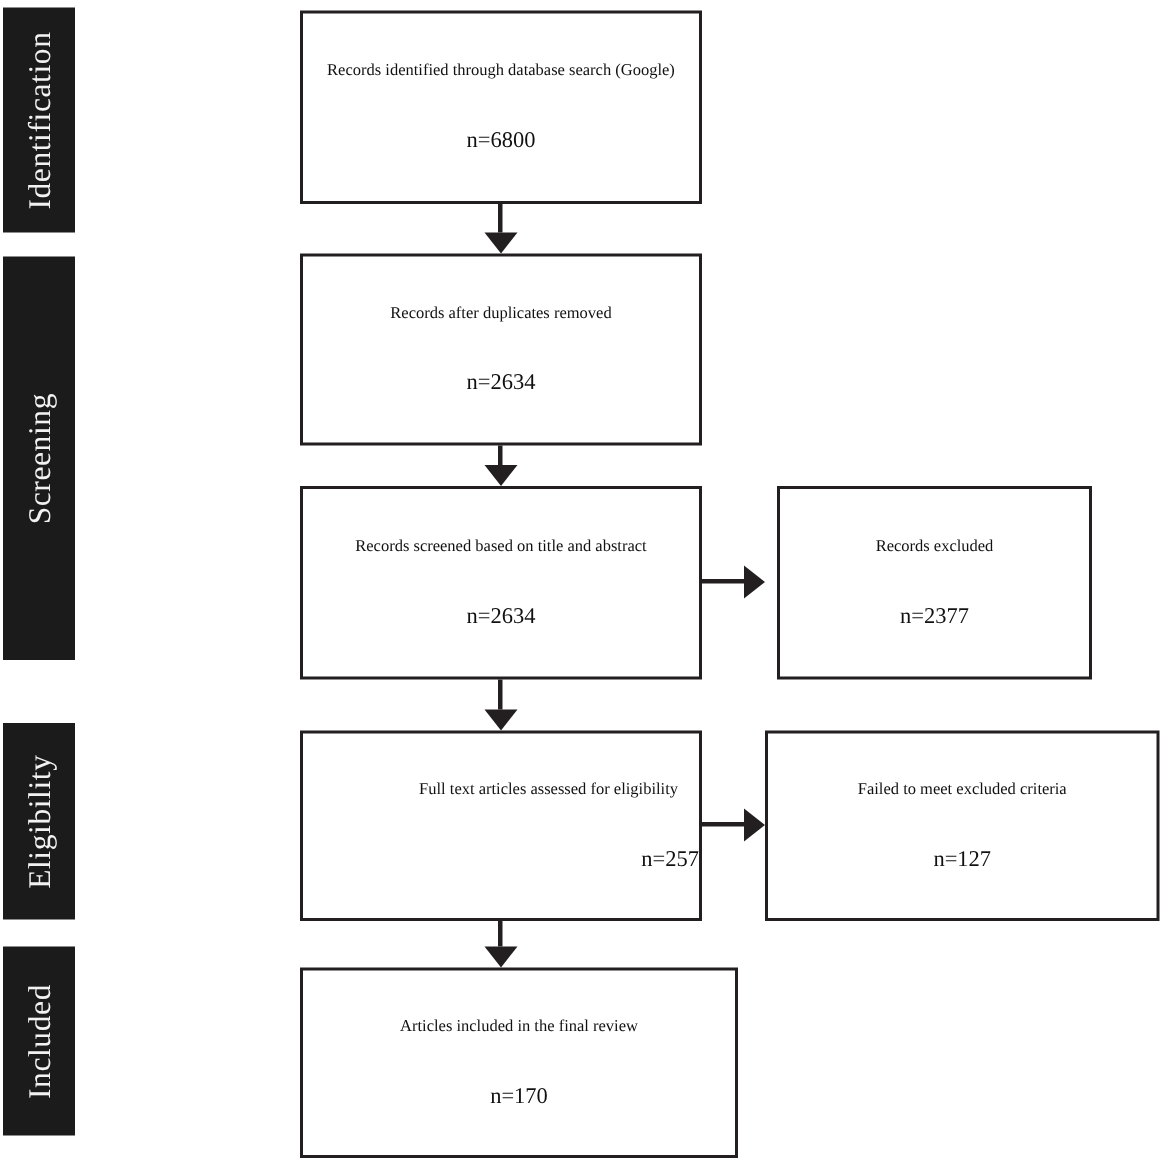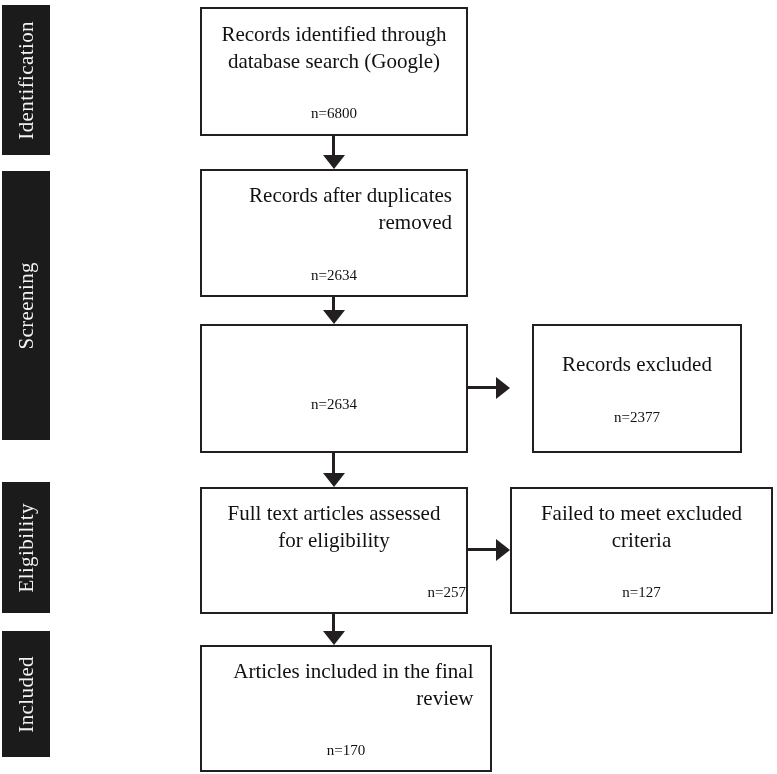--- a/index.html
+++ b/index.html
@@ -54,40 +54,40 @@
     box-sizing: border-box;
     border: 2px solid #231f20;
     background: #ffffff;
     display: flex;
     flex-direction: column;
     align-items: center;
     justify-content: center;
     text-align: center;
   }
   .flow-box .box-title {
-    font-size: 21px;
+    font-size: 11px;
     line-height: 1.28;
     padding: 0 14px;
     max-width: 255px;
   }
   .flow-box .box-count {
     font-size: 15px;
     margin-top: 30px;
     line-height: 1.2;
   }
 
   
   #box-identified { left: 200px; top: 7px;   width: 268px; height: 129px; }
   #box-duplicates { left: 200px; top: 169px; width: 268px; height: 128px; text-align: right; }
   #box-screened   { left: 200px; top: 324px; width: 268px; height: 129px; }
   #box-fulltext   { left: 200px; top: 487px; width: 268px; height: 127px; align-items: flex-end; }
   #box-included   { left: 200px; top: 645px; width: 292px; height: 127px; text-align: right; }
 
   
-  #box-excluded   { left: 532px; top: 324px; width: 210px; height: 129px; }
+  #box-excluded   { left: 518px; top: 324px; width: 210px; height: 129px; }
   #box-failed     { left: 510px; top: 487px; width: 263px; height: 127px; }
   #box-excluded .box-title,
   #box-failed .box-title { max-width: 250px; }
 
   
   .connector-v {
     position: absolute;
     width: 22px;
     left: 323px;
   }
@@ -171,20 +171,21 @@
     <div class="box-title">Records identified through database search (Google)</div>
     <div class="box-count">n=6800</div>
   </div>
 
   <div class="flow-box" id="box-duplicates">
     <div class="box-title">Records after duplicates removed</div>
     <div class="box-count">n=2634</div>
   </div>
 
   <div class="flow-box" id="box-screened">
+    <div class="box-title">Records screened based on title and abstract</div>
     <div class="box-count">n=2634</div>
   </div>
 
   <div class="flow-box" id="box-fulltext">
     <div class="box-title">Full text articles assessed for eligibility</div>
     <div class="box-count">n=257</div>
   </div>
 
   <div class="flow-box" id="box-included">
     <div class="box-title">Articles included in the final review</div>

